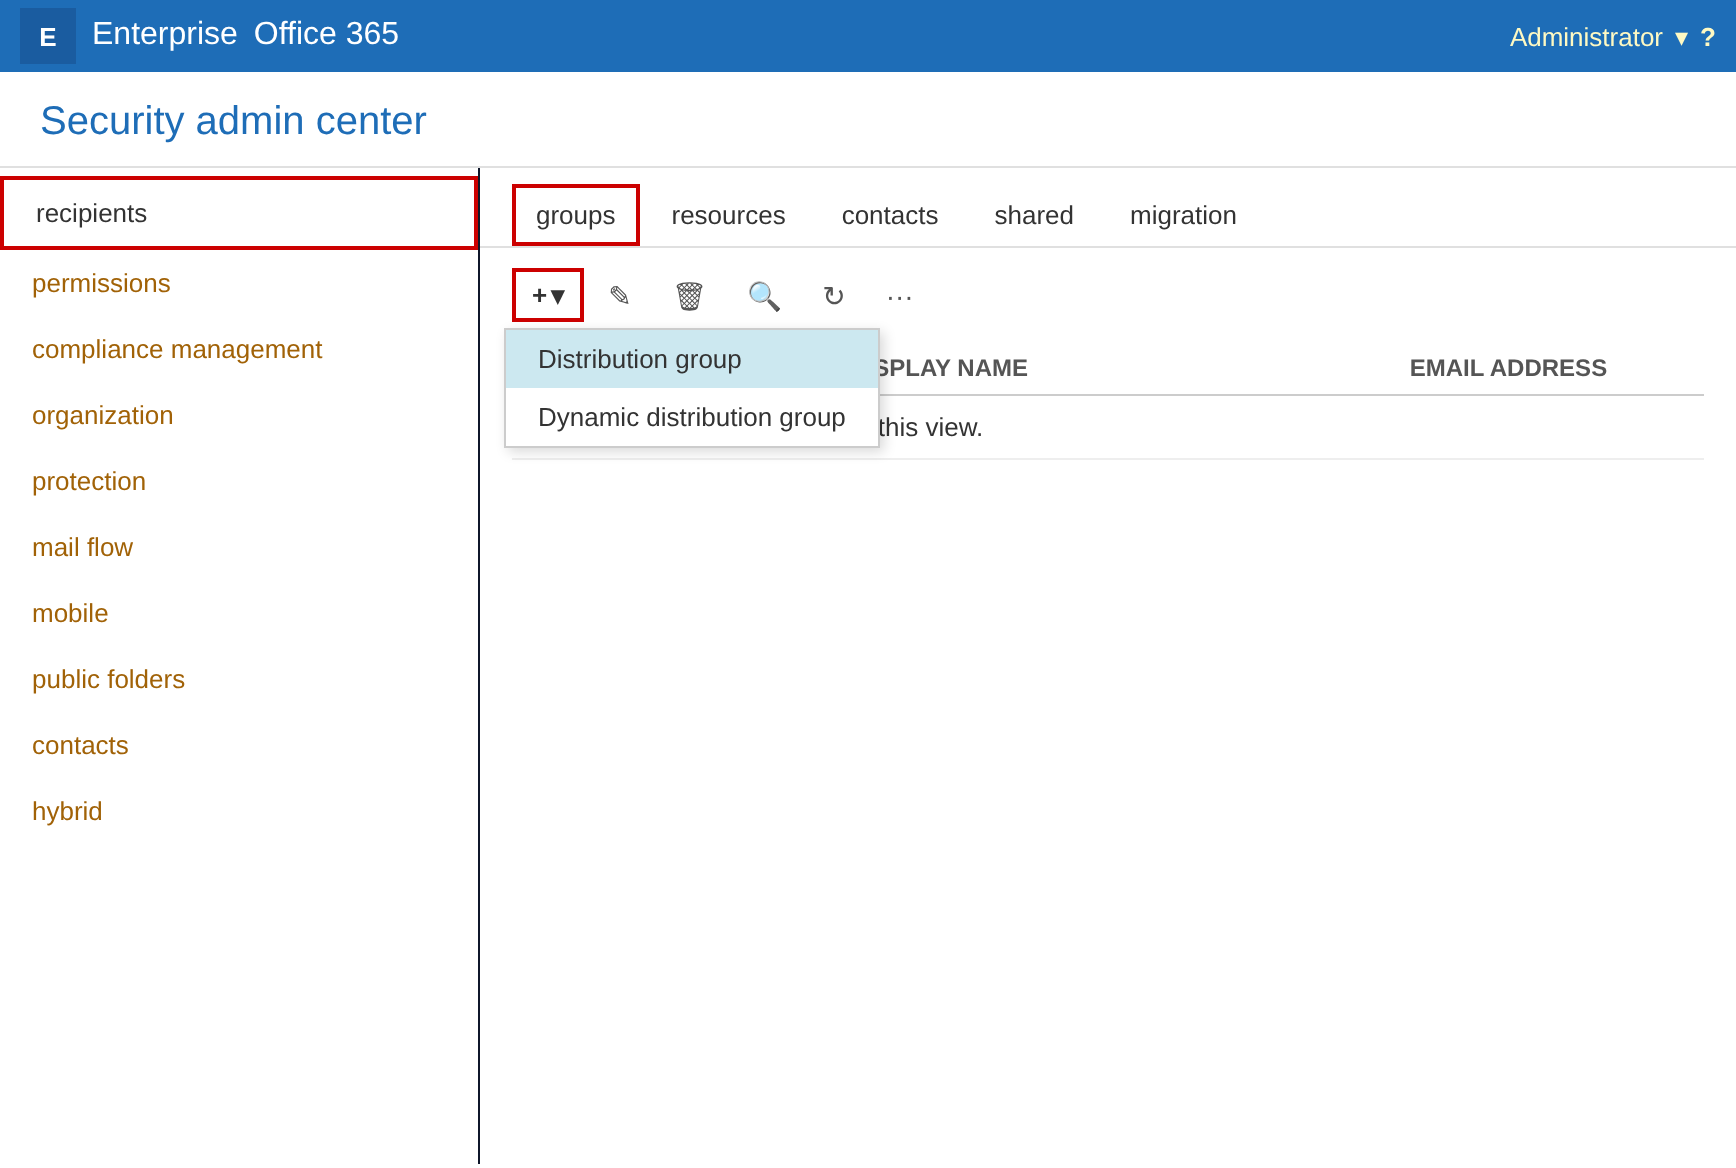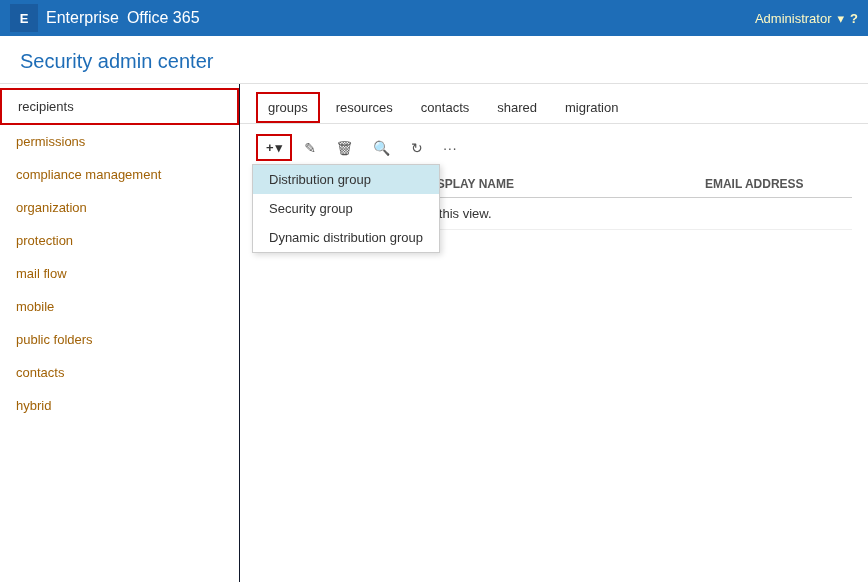--- a/index.html
+++ b/index.html
@@ -222,21 +222,20 @@
         <span>▾</span>
       </button>
       <button class="toolbar-icon-btn" title="Edit">✎</button>
       <button class="toolbar-icon-btn" title="Delete">🗑</button>
       <button class="toolbar-icon-btn" title="Search">🔍</button>
       <button class="toolbar-icon-btn" title="Refresh">↻</button>
       <button class="toolbar-icon-btn" title="More">···</button>
 
       <div class="dropdown-menu">
         <div class="dropdown-item highlighted">Distribution group</div>
-        <div class="dropdown-item">Security group</div>
         <div class="dropdown-item">Dynamic distribution group</div>
       </div>
     </div>
 
     <div class="table-area">
       <table class="data-table">
         <thead>
           <tr>
             <th>DISPLAY NAME</th>
             <th>EMAIL ADDRESS</th>

